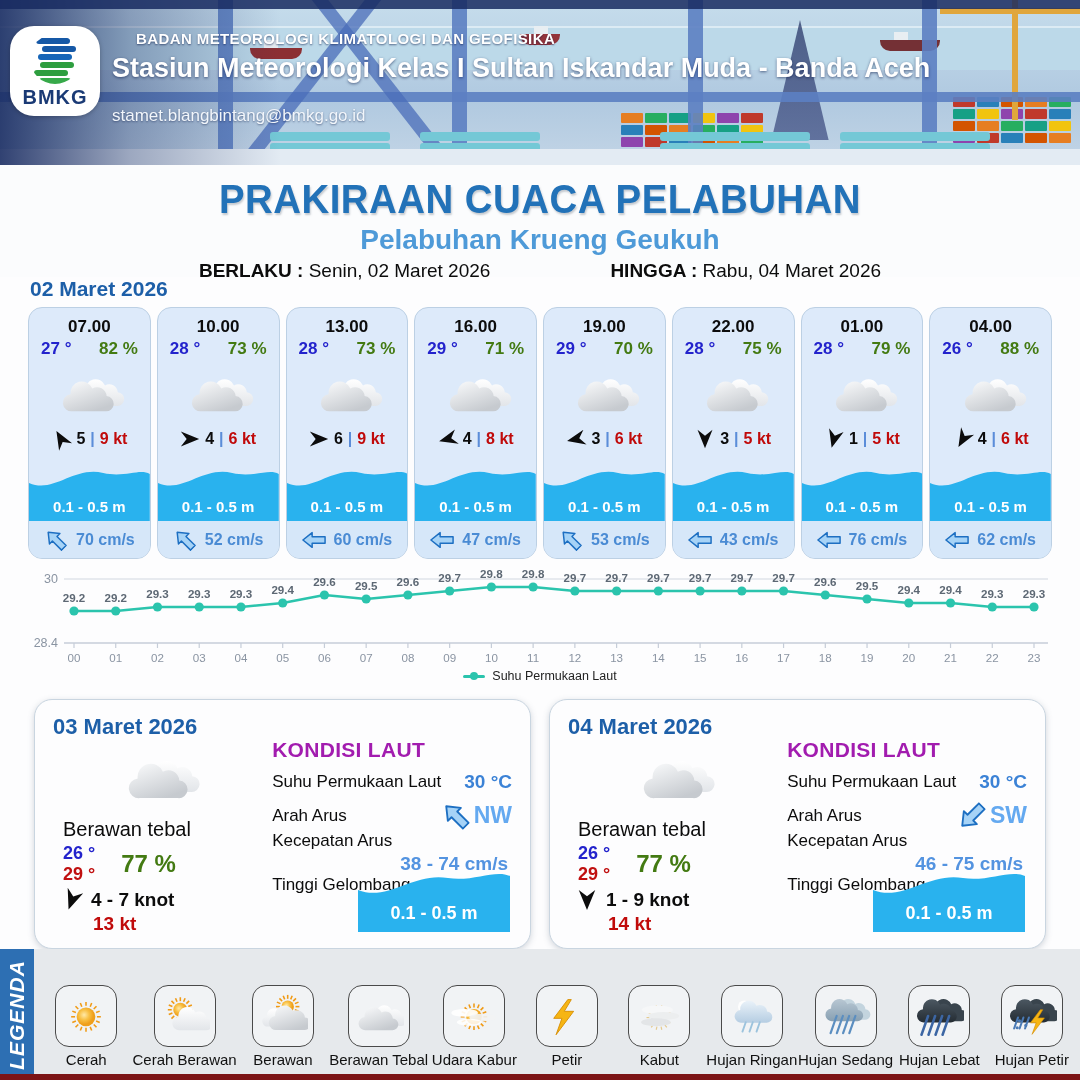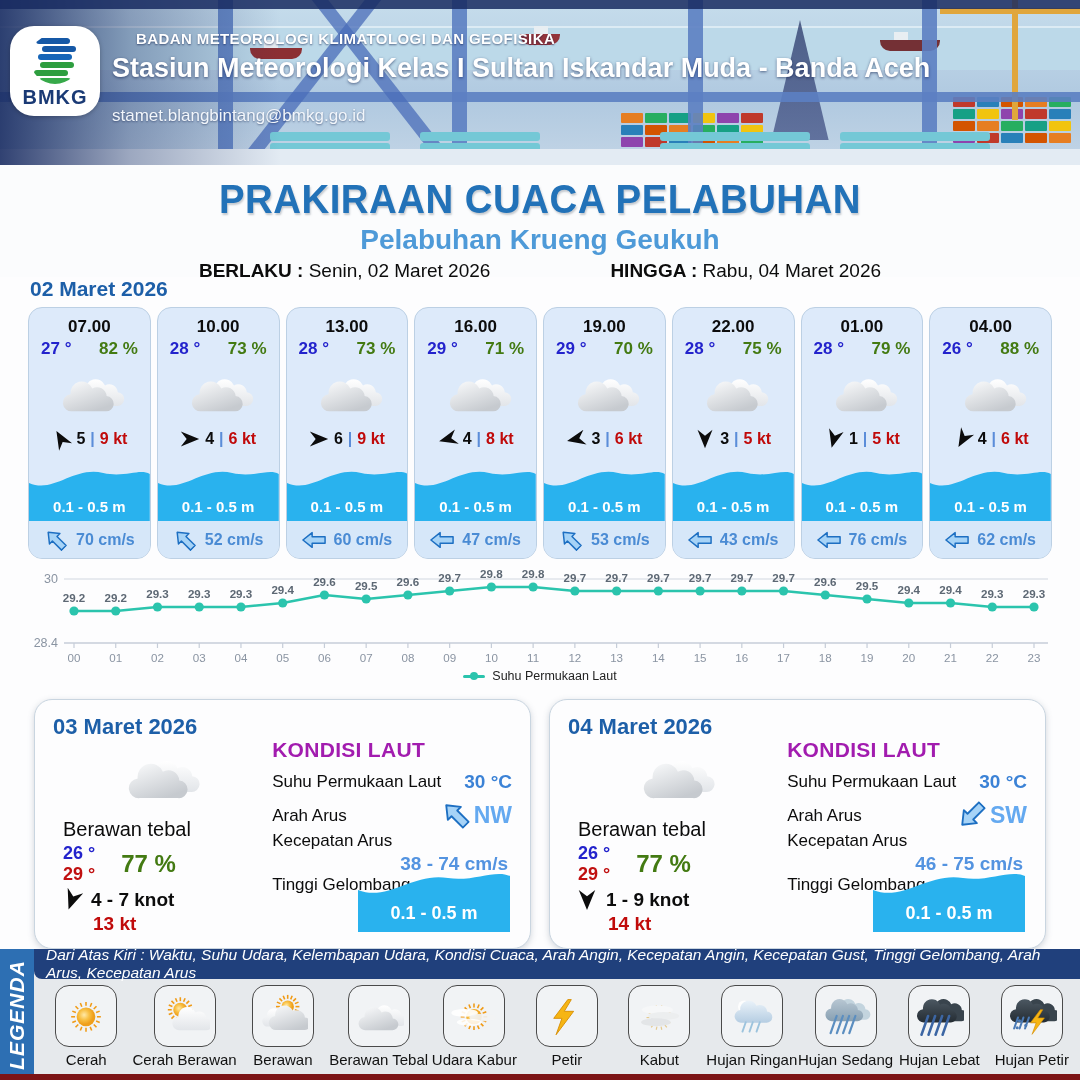--- a/index.html
+++ b/index.html
@@ -88,21 +88,21 @@
   .dc-hum { font-size:24px; font-weight:bold; color:#437a12; }
   .dc-wind { display:flex; align-items:center; gap:8px; padding-left:8px; margin-top:4px; }
   .dc-dart { width:22px; height:22px; display:inline-flex; }
   .dc-windrange { font-size:19px; font-weight:bold; color:#0c0c0c; }
   .dc-gust { font-size:19px; font-weight:bold; color:#c00a0a; padding-left:40px; margin-top:2px; }
   .dc-right { flex:1; position:relative; padding-left:8px; }
   .dc-sea-title { font-size:21px; font-weight:bold; color:#a21caf; letter-spacing:.3px; margin-top:24px; }
   .dc-rowline { display:flex; justify-content:space-between; align-items:center; margin-top:9px; }
   .dc-lab { font-size:17px; color:#0c0c0c; }
   .dc-sst { font-size:19px; font-weight:bold; color:#3b82d6; }
-  .dc-dir { display:flex; align-items:flex-start; gap:3px; font-size:23px; font-weight:bold; color:#64a9f0; }
+  .dc-dir { display:flex; align-items:center; gap:3px; font-size:23px; font-weight:bold; color:#64a9f0; }
   .dc-dir .arr { width:30px; height:26px; display:inline-flex; }
   .dc-curspeed { text-align:right; font-size:19px; font-weight:bold; color:#5393e0; margin-top:2px; padding-right:4px; }
   .dc-wavebox { position:absolute; right:2px; bottom:2px; width:152px; height:64px; }
   .dc-wavebox svg { position:absolute; inset:0; }
   .dc-wave-label { position:absolute; left:0; right:0; bottom:8px; text-align:center; font-size:18px; font-weight:bold; color:#fff; }
 
   
   .legend { height:131px; position:relative; background:#e6e9ec; flex:none; }
   .legend-bar { position:absolute; left:0; top:0; bottom:0; width:34px; background:#2d6fb3; display:flex; align-items:center; justify-content:center; }
   .legend-bar span { transform:rotate(-90deg); white-space:nowrap; color:#fff; font-size:21px; font-weight:bold; font-style:italic; letter-spacing:1px; }
@@ -831,21 +831,20 @@
         <span class="dc-wave-label">0.1 - 0.5 m</span>
       </div>
     </div>
   </div>
 </div>
 
   <div class="legend">
     <div class="legend-bar">
         <span>LEGENDA</span>
       </div>
-    <div class="legend-note">Dari Atas Kiri : Waktu, Suhu Udara, Kelembapan Udara, Kondisi Cuaca, Arah Angin, Kecepatan Angin, Kecepatan Gust, Tinggi Gelombang, Arah Arus, Kecepatan Arus</div>
     <div class="legend-items" id="legend-items">
   <div class="legend-item">
     <div class="legend-iconbox">
             <svg width="50" height="46" viewBox="0 0 64 52">
               <line x1="46" y1="27" x2="51" y2="27" stroke="#f09a15" stroke-width="2"></line>
               <line x1="44.93431345515801" y1="32.35756805311126" x2="49.55371111771445" y2="34.27098521493671" stroke="#f09a15" stroke-width="2"></line>
               <line x1="41.89949493661167" y1="36.89949493661166" x2="45.435028842544405" y2="40.4350288425444" stroke="#f09a15" stroke-width="2"></line>
               <line x1="37.35756805311126" y1="39.93431345515801" x2="39.27098521493671" y2="44.55371111771445" stroke="#f09a15" stroke-width="2"></line>
               <line x1="32" y1="41" x2="32" y2="46" stroke="#f09a15" stroke-width="2"></line>
               <line x1="26.642431946888742" y1="39.93431345515801" x2="24.729014785063296" y2="44.55371111771445" stroke="#f09a15" stroke-width="2"></line>

